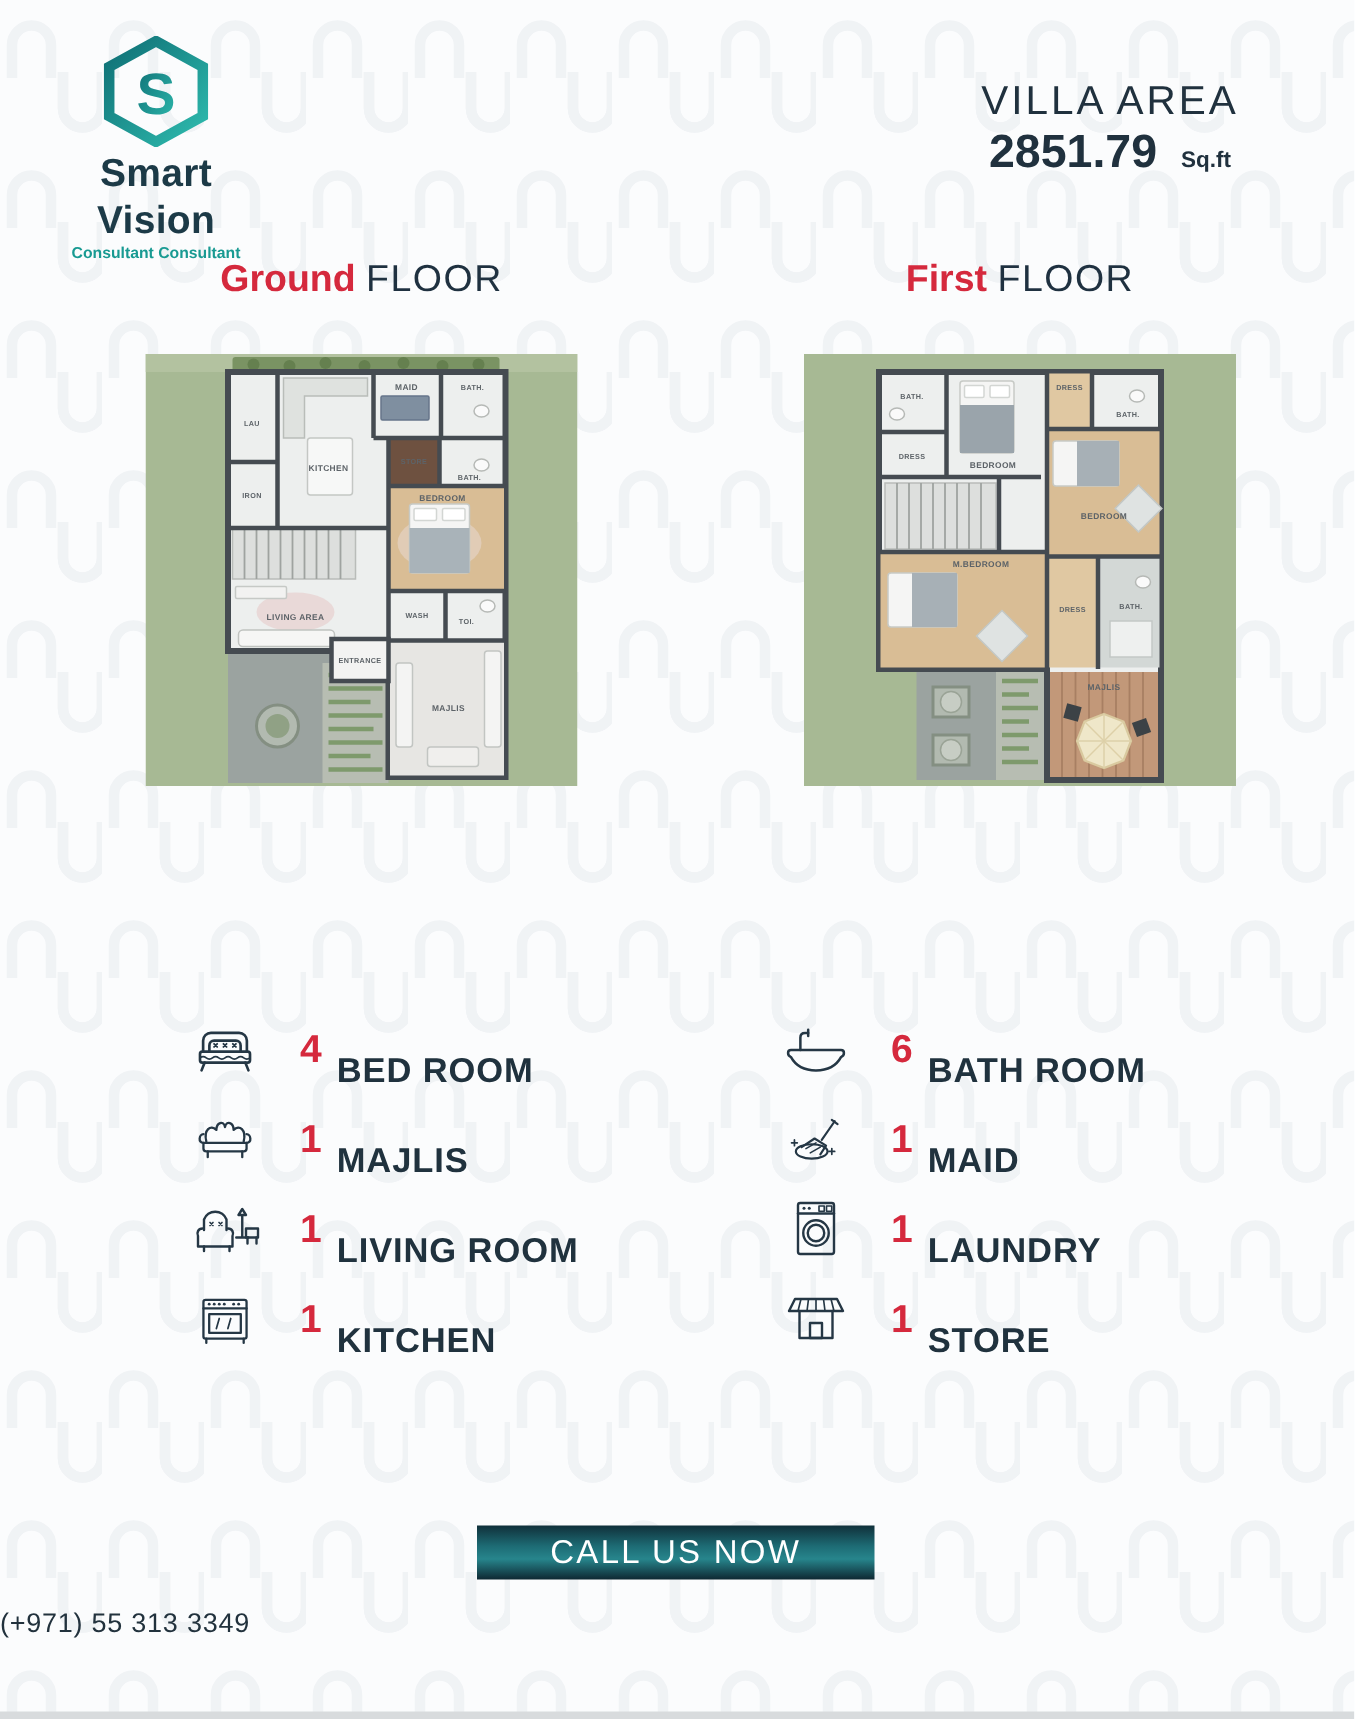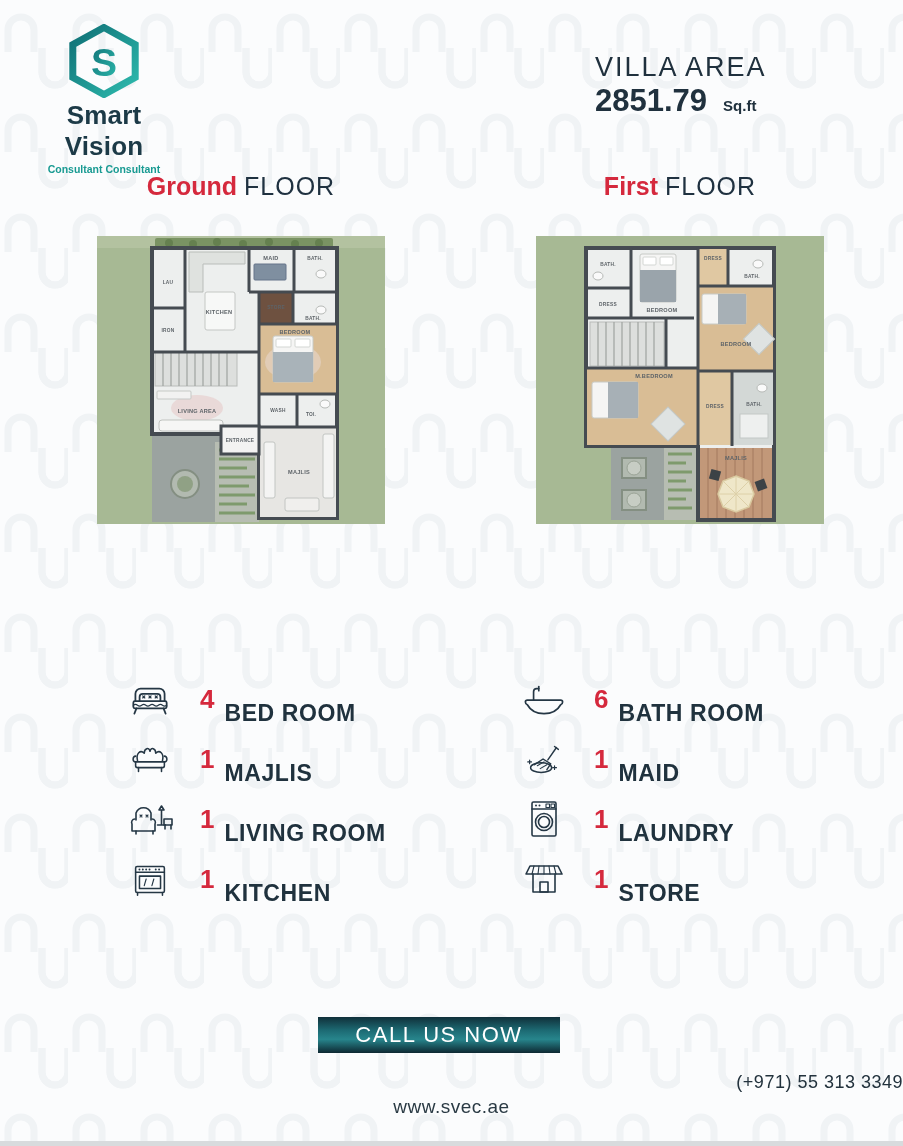--- a/index.html
+++ b/index.html
@@ -7,21 +7,21 @@
   .page{position:relative;width:903px;height:1146px;overflow:hidden;background:#fbfcfd;}
   .bgpattern{position:absolute;inset:0;z-index:0;}
   .layer{position:absolute;z-index:1;}
 
   
   .logo{left:38px;top:24px;width:132px;text-align:center;}
   .logo .mark{display:block;margin:0 auto;}
   .brand-name{font-size:26px;font-weight:800;color:#1c3a47;letter-spacing:.2px;margin-top:2px;}
   .brand-tag{font-size:10.5px;font-weight:600;color:#189a92;margin-top:1px;}
 
-  .villa{left:595px;top:52px;width:290px;text-align:left;color:#20313e;}
+  .villa{left:595px;top:52px;width:290px;text-align:center;color:#20313e;}
   .villa-label{font-size:27px;font-weight:500;letter-spacing:2px;}
   .villa-value{font-size:31px;font-weight:800;margin-top:4px;}
   .villa-unit{font-size:15px;font-weight:600;margin-left:16px;}
 
   
   .floor-title{top:172px;width:288px;text-align:center;font-size:25px;white-space:nowrap;}
   .ft-ground{left:97px;}
   .ft-first{left:536px;}
   .accent{color:#d5293d;font-weight:800;}
   .rest{color:#1f3140;font-weight:400;letter-spacing:1px;}
@@ -35,24 +35,24 @@
 
   
   .amenity-row{position:absolute;z-index:1;height:56px;display:flex;align-items:center;}
   .amenity-left{left:118px;width:330px;}
   .amenity-right{left:512px;width:330px;}
   .icon-box{width:64px;height:56px;display:flex;align-items:center;justify-content:center;flex:0 0 64px;}
   .amenity-count{font-size:26px;font-weight:800;color:#d5293d;margin-left:18px;}
   .amenity-label{font-size:23px;font-weight:700;color:#20323e;letter-spacing:.6px;margin-left:10px;white-space:nowrap;margin-top:28px;}
 
   
-  .cta-button{left:318px;top:1017px;width:242px;height:36px;display:flex;align-items:center;justify-content:center;
+  .cta-button{left:318px;top:1017px;width:265px;height:36px;display:flex;align-items:center;justify-content:center;
     background:linear-gradient(180deg,#10303a 0%,#1d6b74 38%,#27858c 62%,#0e2832 100%);
     color:#ffffff;font-size:22px;font-weight:500;letter-spacing:1.5px;cursor:pointer;}
-  .phone{left:0;top:1072px;width:903px;text-align:right;font-size:18px;font-weight:500;color:#22323d;letter-spacing:.5px;}
+  .phone{left:0;top:1072px;width:903px;text-align:left;font-size:18px;font-weight:500;color:#22323d;letter-spacing:.5px;}
   .website{left:0;top:1096px;width:903px;text-align:center;font-size:19px;font-weight:400;color:#2a3a44;letter-spacing:.5px;}
   .bottom-strip{left:0;top:1141px;width:903px;height:5px;background:#d8dbdd;}
 </style>
 </head>
 <body>
 
 <div class="page">
 
   <svg class="bgpattern" width="903" height="1146">
     <defs>
@@ -439,16 +439,15 @@
         <path d="M13,19 v18 h22 v-18"></path>
         <rect x="20" y="27" width="8" height="10"></rect>
       </svg>
     </span>
     <span class="amenity-count">1</span>
     <span class="amenity-label">STORE</span>
   </div>
 
   <div class="layer cta-button">CALL US NOW</div>
   <div class="layer phone">(+971) 55 313 3349</div>
-  <div class="layer website">www.svec.ae</div>
   <div class="layer bottom-strip"></div>
 
 </div>
 
 </body></html>

